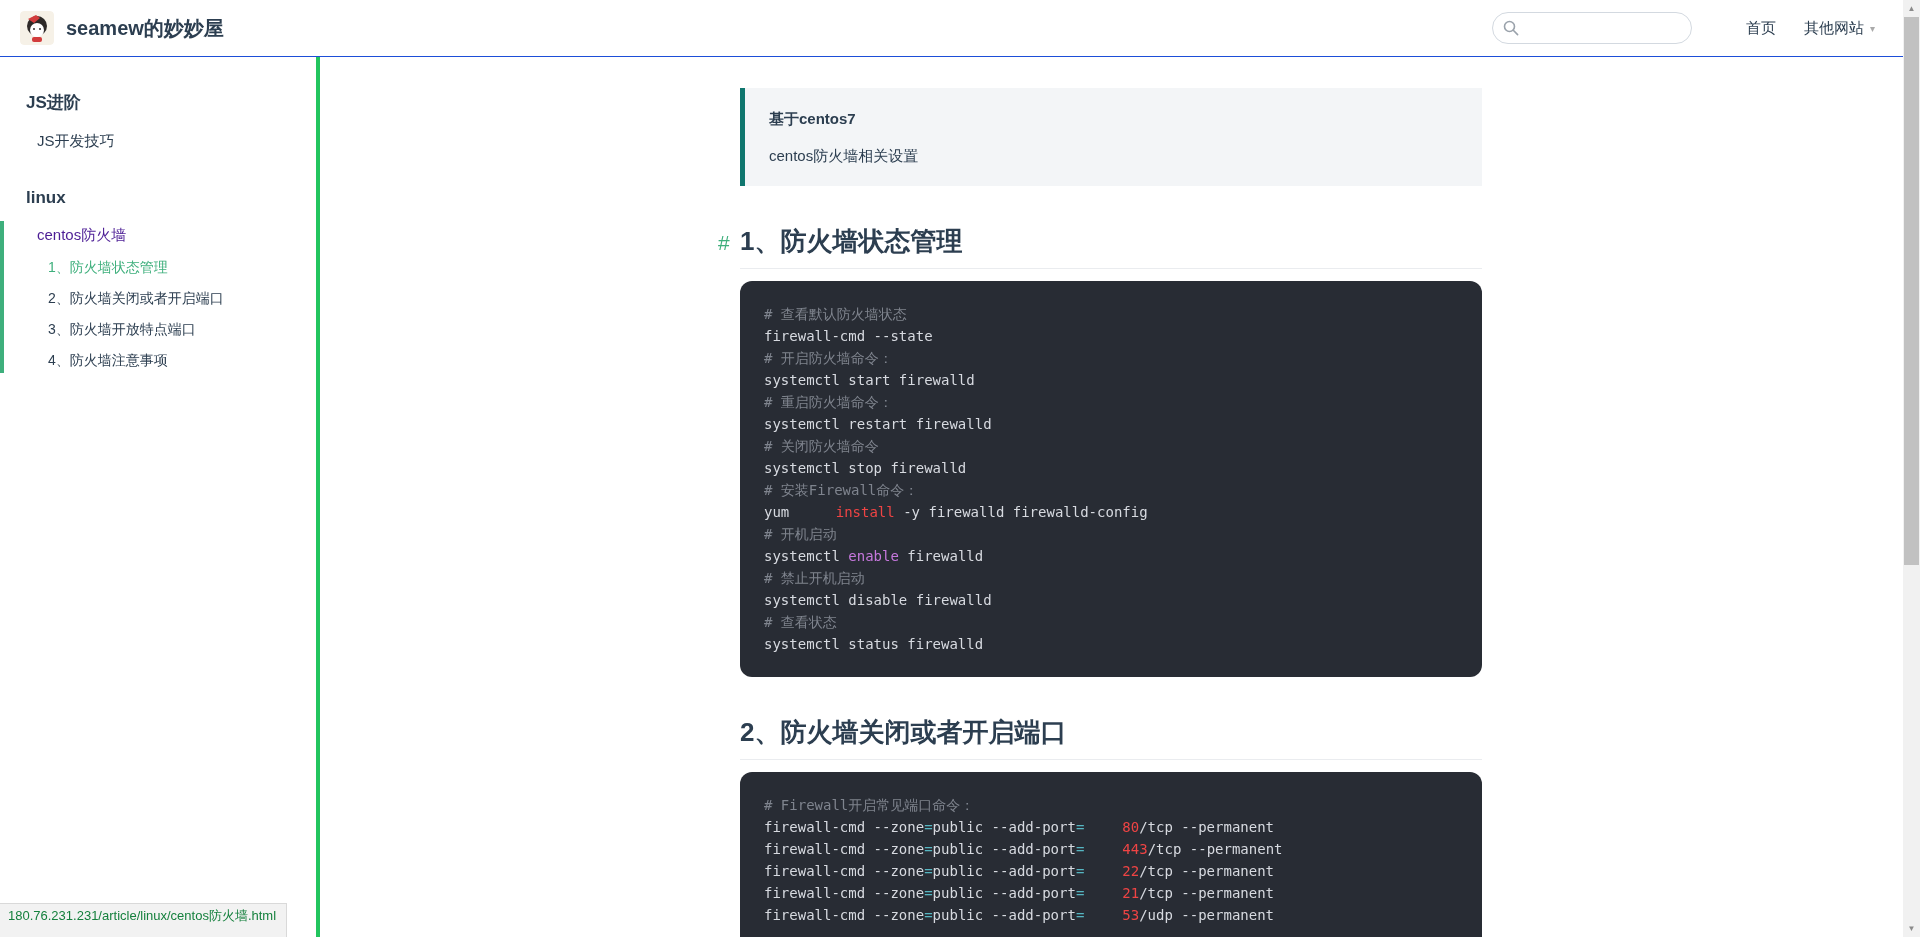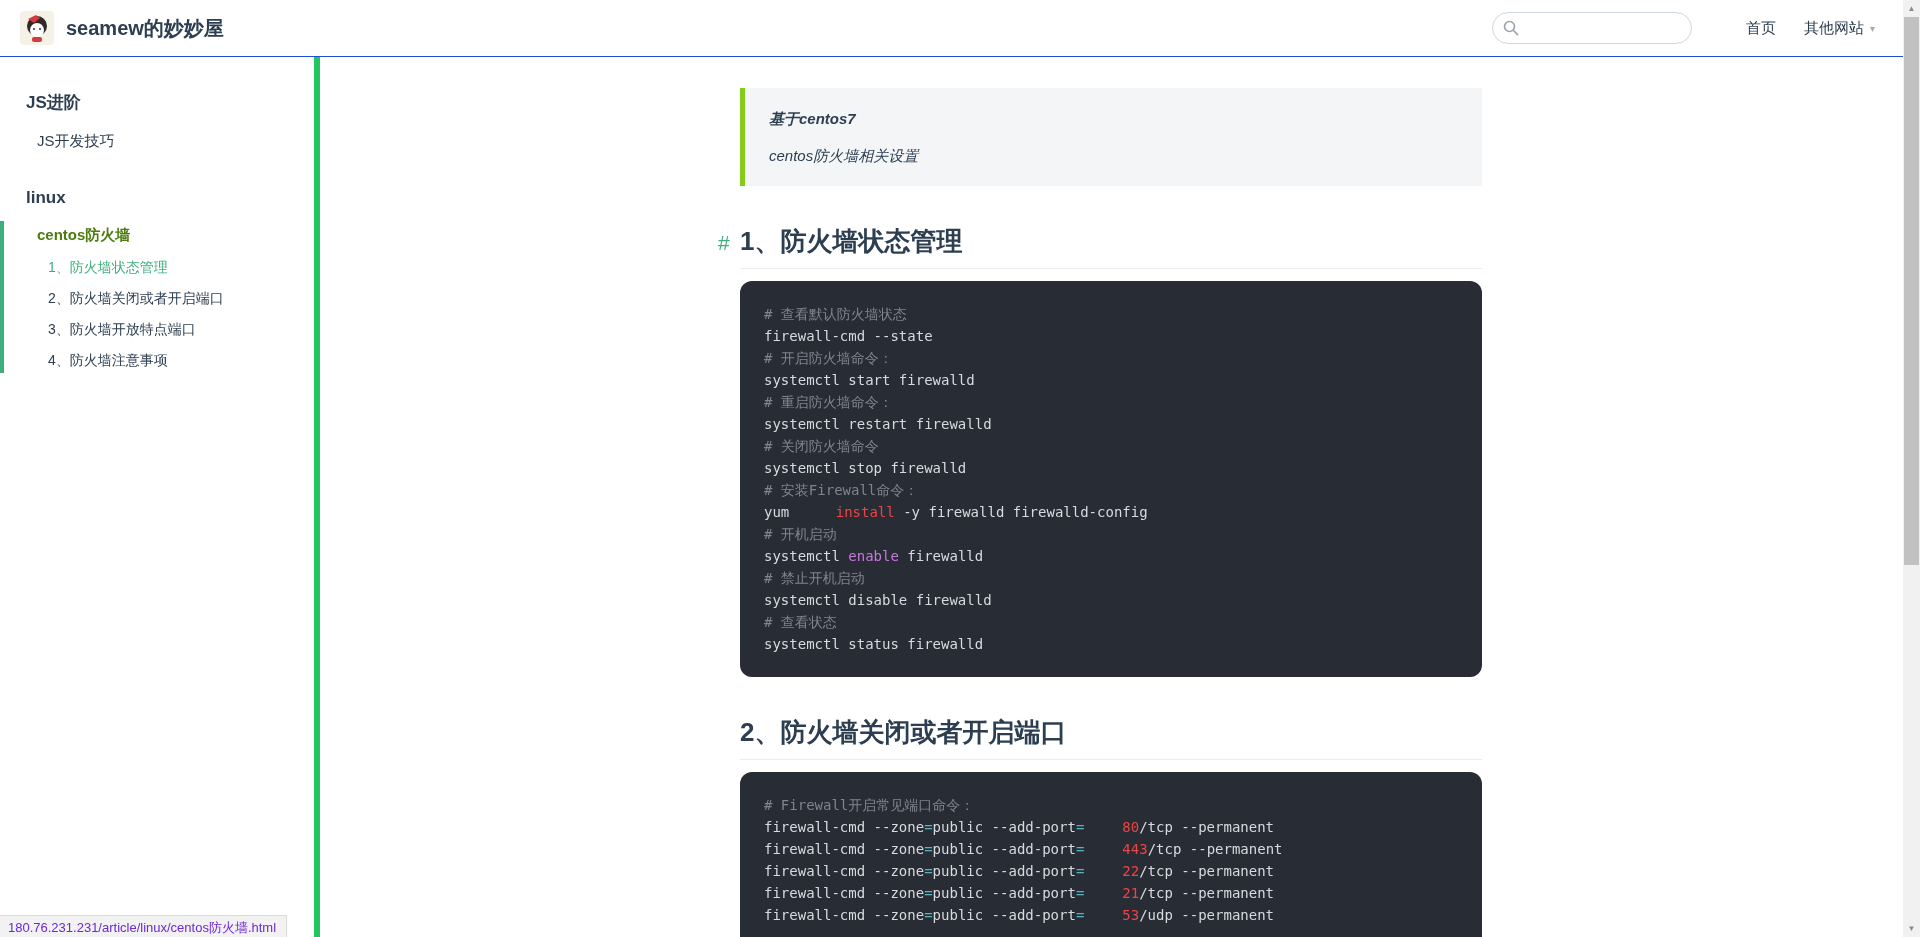--- a/index.html
+++ b/index.html
@@ -18,39 +18,39 @@
   .search-box input { width: 100%; height: 100%; border: 1px solid #d3d9e0; border-radius: 16px;
     outline: none; padding: 0 14px 0 34px; font-size: 14px; color: #4e6e8e; background:#fff; }
   .search-ico { position: absolute; left: 11px; top: 8px; width: 16px; height: 16px; }
   .nav-links { display: flex; align-items: center; margin-left: 26px; }
   .nav-link { font-size: 15px; color: #2c3e50; text-decoration: none; margin-left: 28px;
     display: inline-flex; align-items: center; cursor: pointer; }
   .caret { font-size: 10px; color: #aaa; margin-left: 6px; }
 
   
   .sidebar { position: absolute; top: 57px; left: 0; width: 320px; bottom: 0;
-    border-right: 6px solid #22c55e; background: #fff; z-index: 10; overflow: hidden; }
+    border-right: 4px solid #22c55e; background: #fff; z-index: 10; overflow: hidden; }
   .sb-group { margin-top: 30px; }
   .sb-group:first-child { margin-top: 34px; }
   .sb-heading { font-size: 17px; font-weight: 700; color: #2c3e50; padding: 0 0 10px 26px; }
   .sb-items, .sb-sub { list-style: none; }
   .sb-items li { position: relative; }
   .sb-link { display: block; font-size: 15px; line-height: 1.3; padding: 7px 16px 7px 37px;
     color: #2c3e50; text-decoration: none; cursor: pointer; }
-  .sb-link.active { color: #4d7c0f; font-weight: 700; }
+  .sb-link.active { color: #4c1d95; font-weight: 400; }
   .sb-link.active::before { content: ""; position: absolute; left: 0; top: 3px; bottom: 3px;
     width: 4px; background: #3eaf7c; }
   .sb-sublink { display: block; font-size: 14px; line-height: 1.3; padding: 6.5px 16px 6.5px 48px;
     color: #2c3e50; text-decoration: none; cursor: pointer; }
   .sb-sublink.active { color: #3eaf7c; }
 
   
   .content-col { position: absolute; top: 57px; left: 740px; width: 742px; }
-  .tip-block { margin-top: 31px; background: #f3f5f7; border-left: 5px solid #84cc16;
-    padding: 20px 24px; font-style: italic; }
+  .tip-block { margin-top: 31px; background: #f3f5f7; border-left: 5px solid #0f766e;
+    padding: 20px 24px; }
   .tip-title { font-size: 15px; font-weight: 700; margin-bottom: 16px; line-height: 1.4; }
   .tip-body { font-size: 15px; line-height: 1.4; color: #2c3e50; }
 
   .doc-section h2 { position: relative; margin-top: 38px; font-size: 26px; font-weight: 700;
     color: #2c3e50; line-height: 34px; padding-bottom: 10px; border-bottom: 1px solid #eaecef; }
   .anchor { position: absolute; left: -22px; top: 2px; font-size: 21px; font-weight: 400;
     color: #3eaf7c; text-decoration: none; cursor: pointer; }
 
   .code-block { margin-top: 12px; background: #282c34; border-radius: 12px;
     padding: 22px 24px; overflow: hidden; }
@@ -68,21 +68,21 @@
   .scroll-arrow { position: absolute; left: 0; width: 17px; height: 17px; color: #8b8b8b;
     font-size: 8px; text-align: center; line-height: 17px; cursor: pointer; }
   .scroll-up { top: 0; }
   .scroll-down { bottom: 0; }
   .scroll-thumb { position: absolute; left: 1px; top: 17px; width: 15px; height: 548px;
     background: #c1c1c1; cursor: pointer; }
 
   
   .status-bar { position: absolute; left: 0; bottom: 0; background: #f2f2f2;
     border: 1px solid #d9d9d9; border-left: none; border-bottom: none;
-    padding: 3px 10px 0 8px; font-size: 13px; color: #6d28d9; z-index: 40; white-space: nowrap; }
+    padding: 3px 10px 12px 8px; font-size: 13px; color: #15803d; z-index: 40; white-space: nowrap; }
 </style>
 </head>
 <body>
 
 <header class="navbar">
   <svg class="logo" viewBox="0 0 34 34">
     <rect x="0" y="0" width="34" height="34" rx="4" fill="#f6f1e7"></rect>
     <circle cx="17" cy="15" r="10" fill="#2e2a28"></circle>
     <circle cx="17" cy="19" r="7" fill="#ffffff"></circle>
     <path d="M8 8 L16 4 L20 7 L14 12 Z" fill="#d23c3c"></path>

